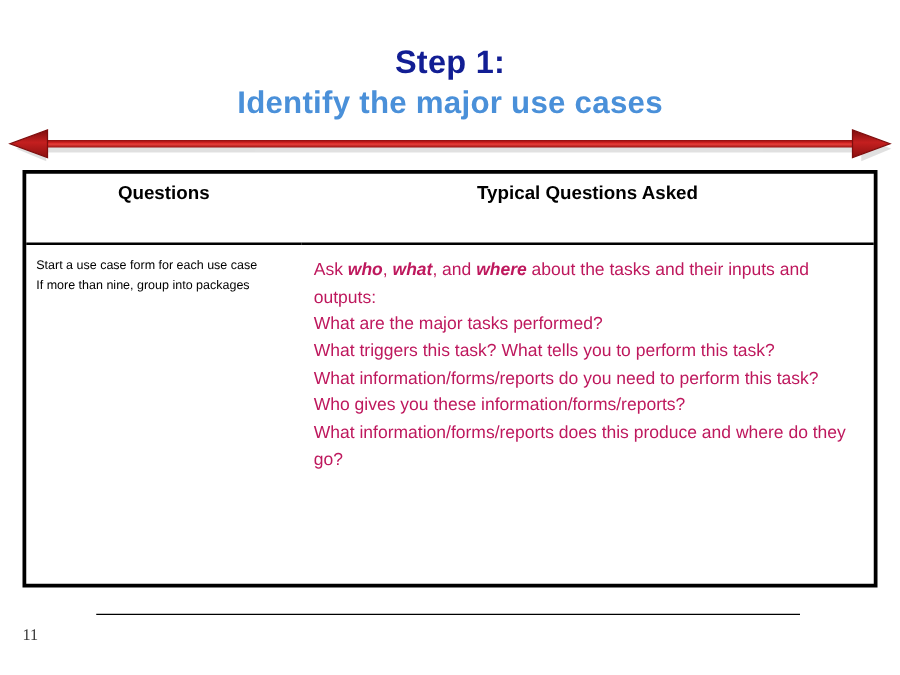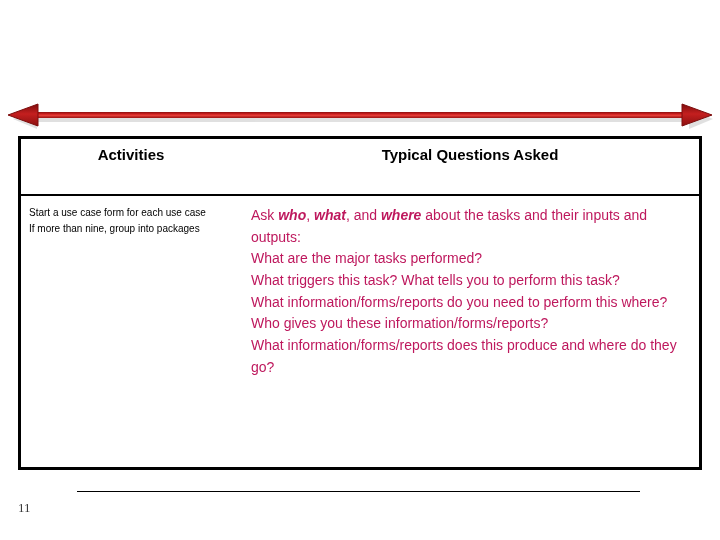--- a/index.html
+++ b/index.html
@@ -124,20 +124,24 @@
     font-size: 13px;
     color: #3a3a3a;
     font-family: "Liberation Serif", serif;
   }
 </style>
 </head>
 <body>
 
 <div class="slide">
 
+  <div class="title-block">
+    <span class="title-line1">Step 1:</span>
+    <span class="title-line2">Identify the major use cases</span>
+  </div>
 
   <div class="arrow-wrap">
     <svg class="arrow-svg" width="720" height="32" viewBox="0 0 720 32">
       <defs>
         <linearGradient id="shaftGrad" x1="0" y1="0" x2="0" y2="1">
           <stop offset="0%" stop-color="#8c0f0f"></stop>
           <stop offset="35%" stop-color="#cf1f1f"></stop>
           <stop offset="55%" stop-color="#e8403a"></stop>
           <stop offset="100%" stop-color="#9b1212"></stop>
         </linearGradient>
@@ -162,39 +166,39 @@
       <polygon points="682,4 682,26 712,15" fill="url(#headGrad)"></polygon>
       <polygon points="682,4 682,26 712,15" fill="none" stroke="#7d0d0d" stroke-width="1"></polygon>
     </svg>
   </div>
 
   <div class="table-outer">
     <table class="tbl">
       <tbody>
           <tr class="row-head">
         <td class="col-left cell-div-v">
-          <div class="head-text">Activities</div>
+          <div class="head-text">Questions</div>
         </td>
         <td class="col-right">
           <div class="head-text">Typical Questions Asked</div>
         </td>
       </tr>
       <tr>
         <td class="col-left cell-div-v">
           <div class="body-left">
             <p>Start a use case form for each use case</p>
             <p>If more than nine, group into packages</p>
           </div>
         </td>
         <td class="col-right">
           <div class="body-right">
             <p><span>Ask </span><span class="bi">who</span><span>, </span><span class="bi">what</span><span>, and </span><span class="bi">where</span><span> about the tasks and their inputs and outputs:</span></p>
             <p>What are the major tasks performed?</p>
             <p>What triggers this task?  What tells you to perform this task?</p>
-            <p>What information/forms/reports do you need to perform this where?</p>
+            <p>What information/forms/reports do you need to perform this task?</p>
             <p>Who gives you these information/forms/reports?</p>
             <p>What information/forms/reports does this produce and where do they go?</p>
           </div>
         </td>
       </tr>
     </tbody>
       </table>
   </div>
 
   <div class="footer-rule"></div>

